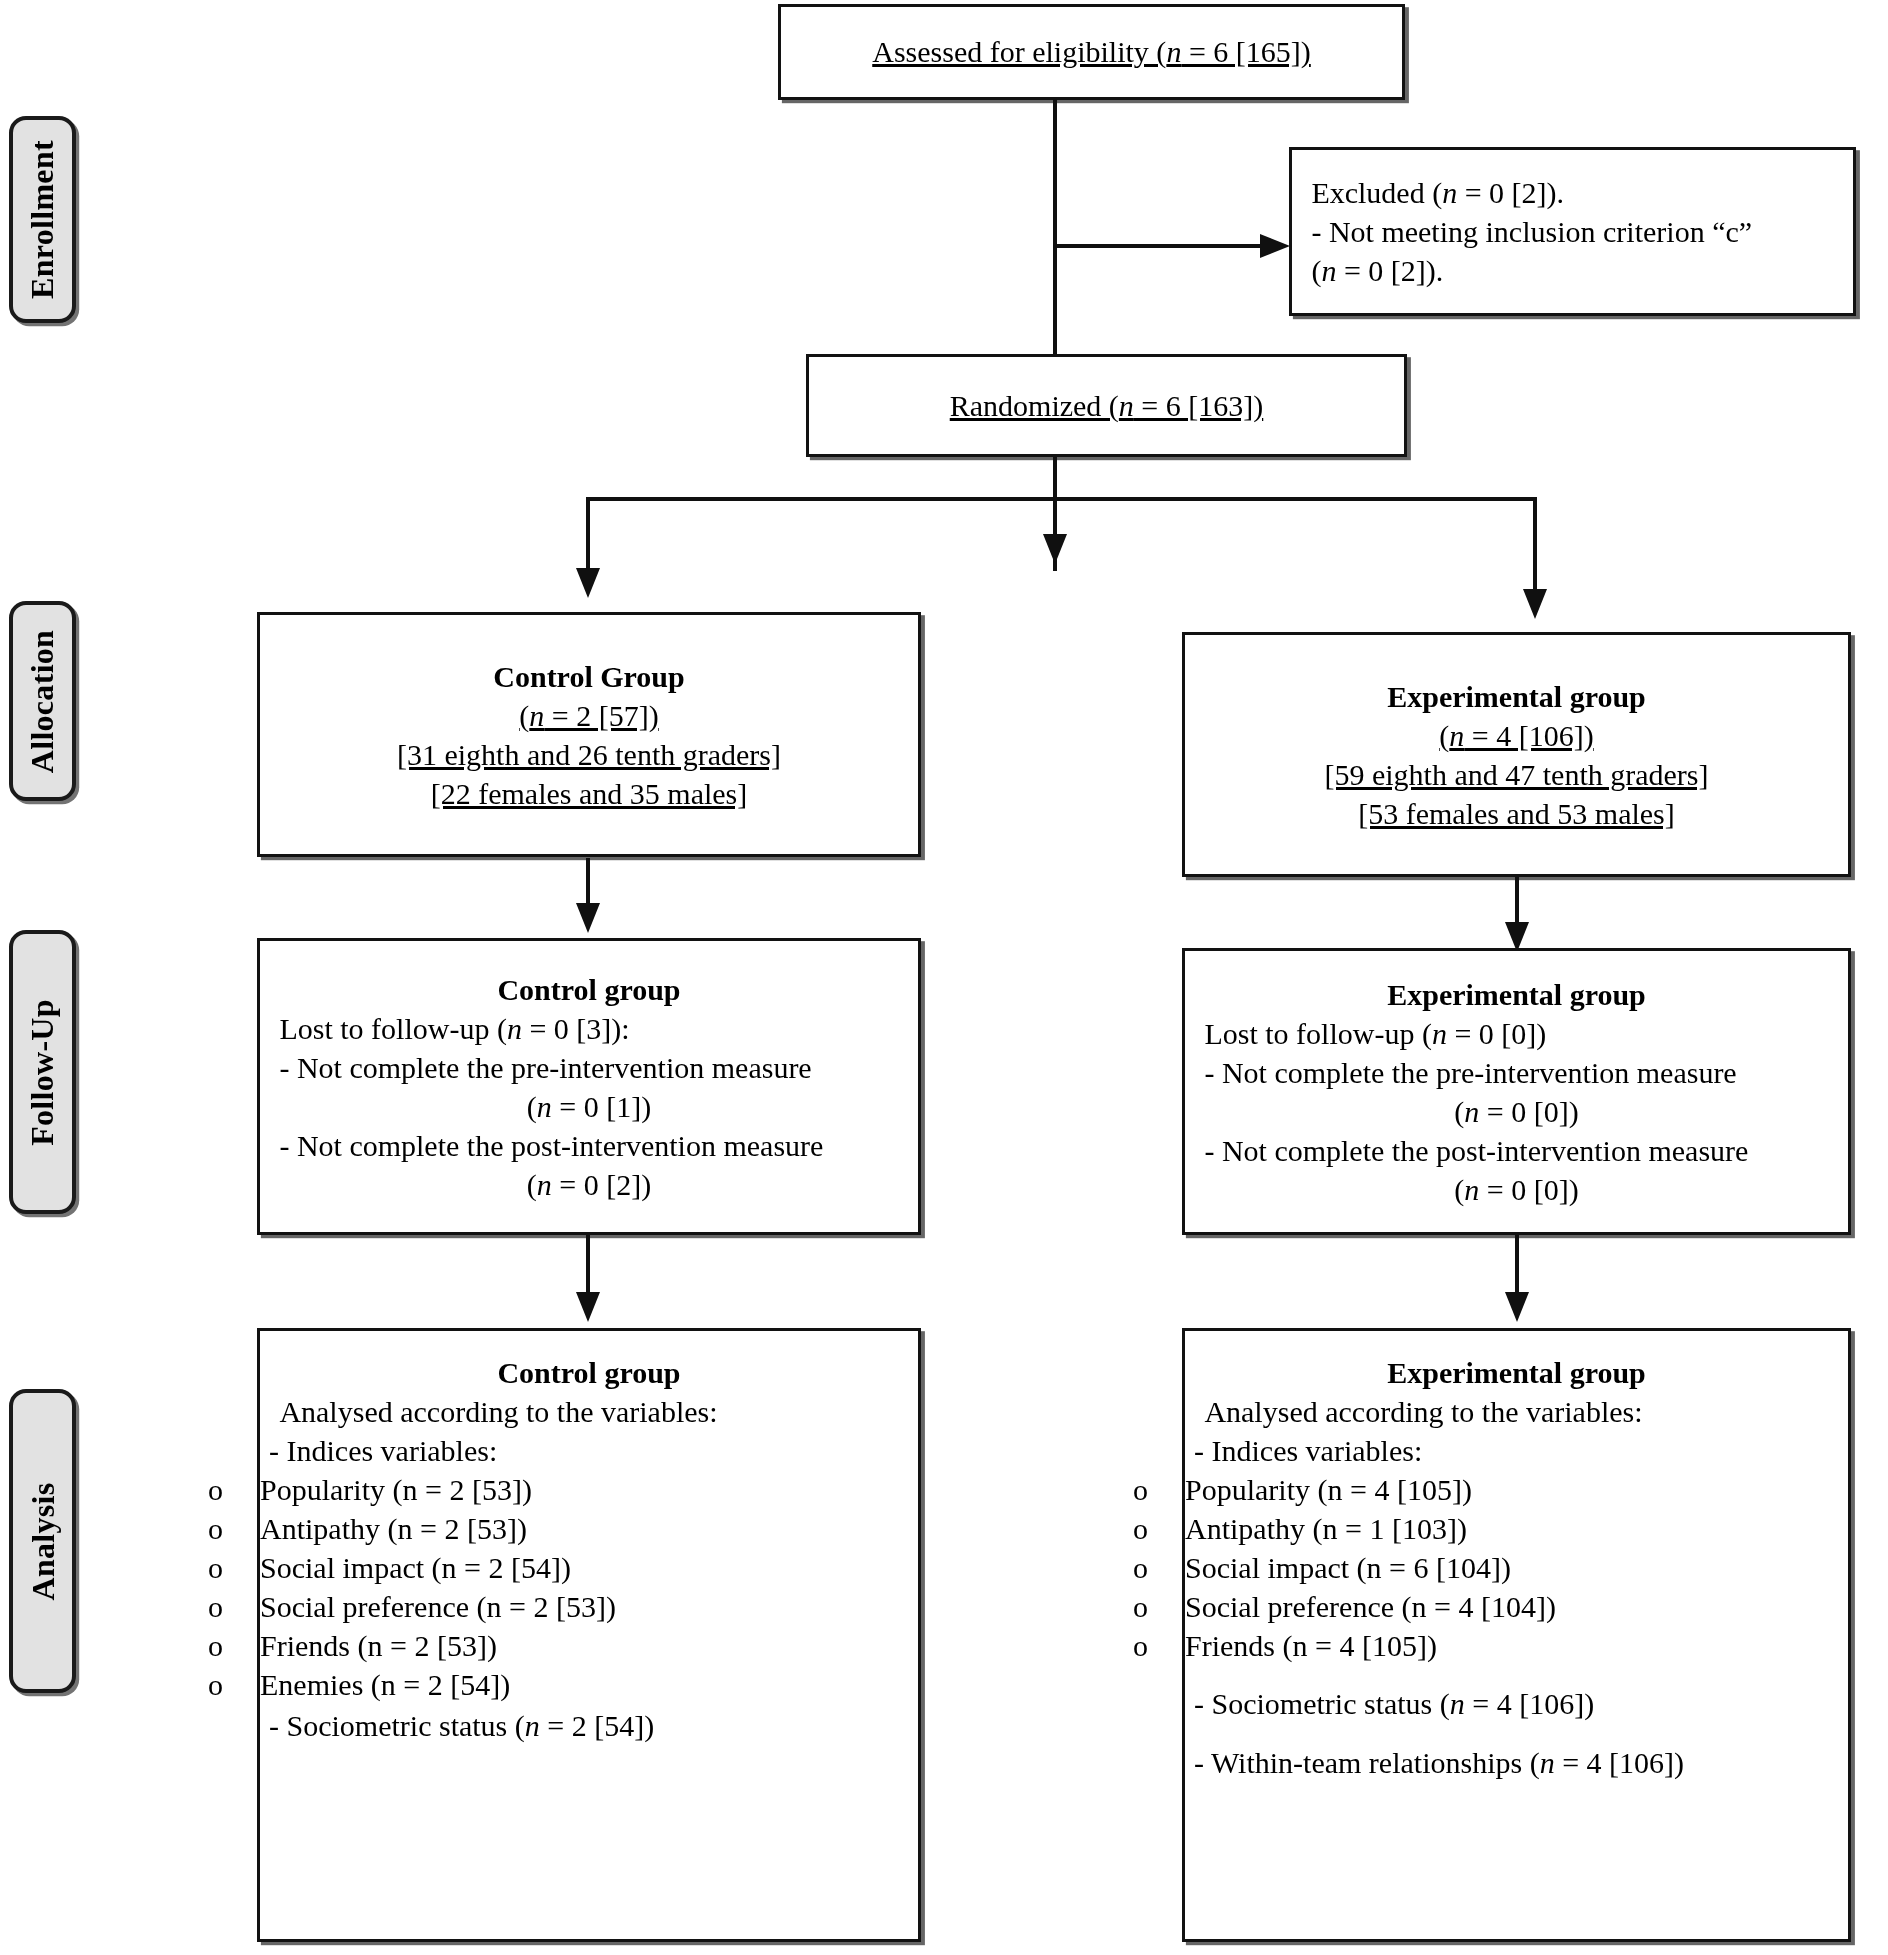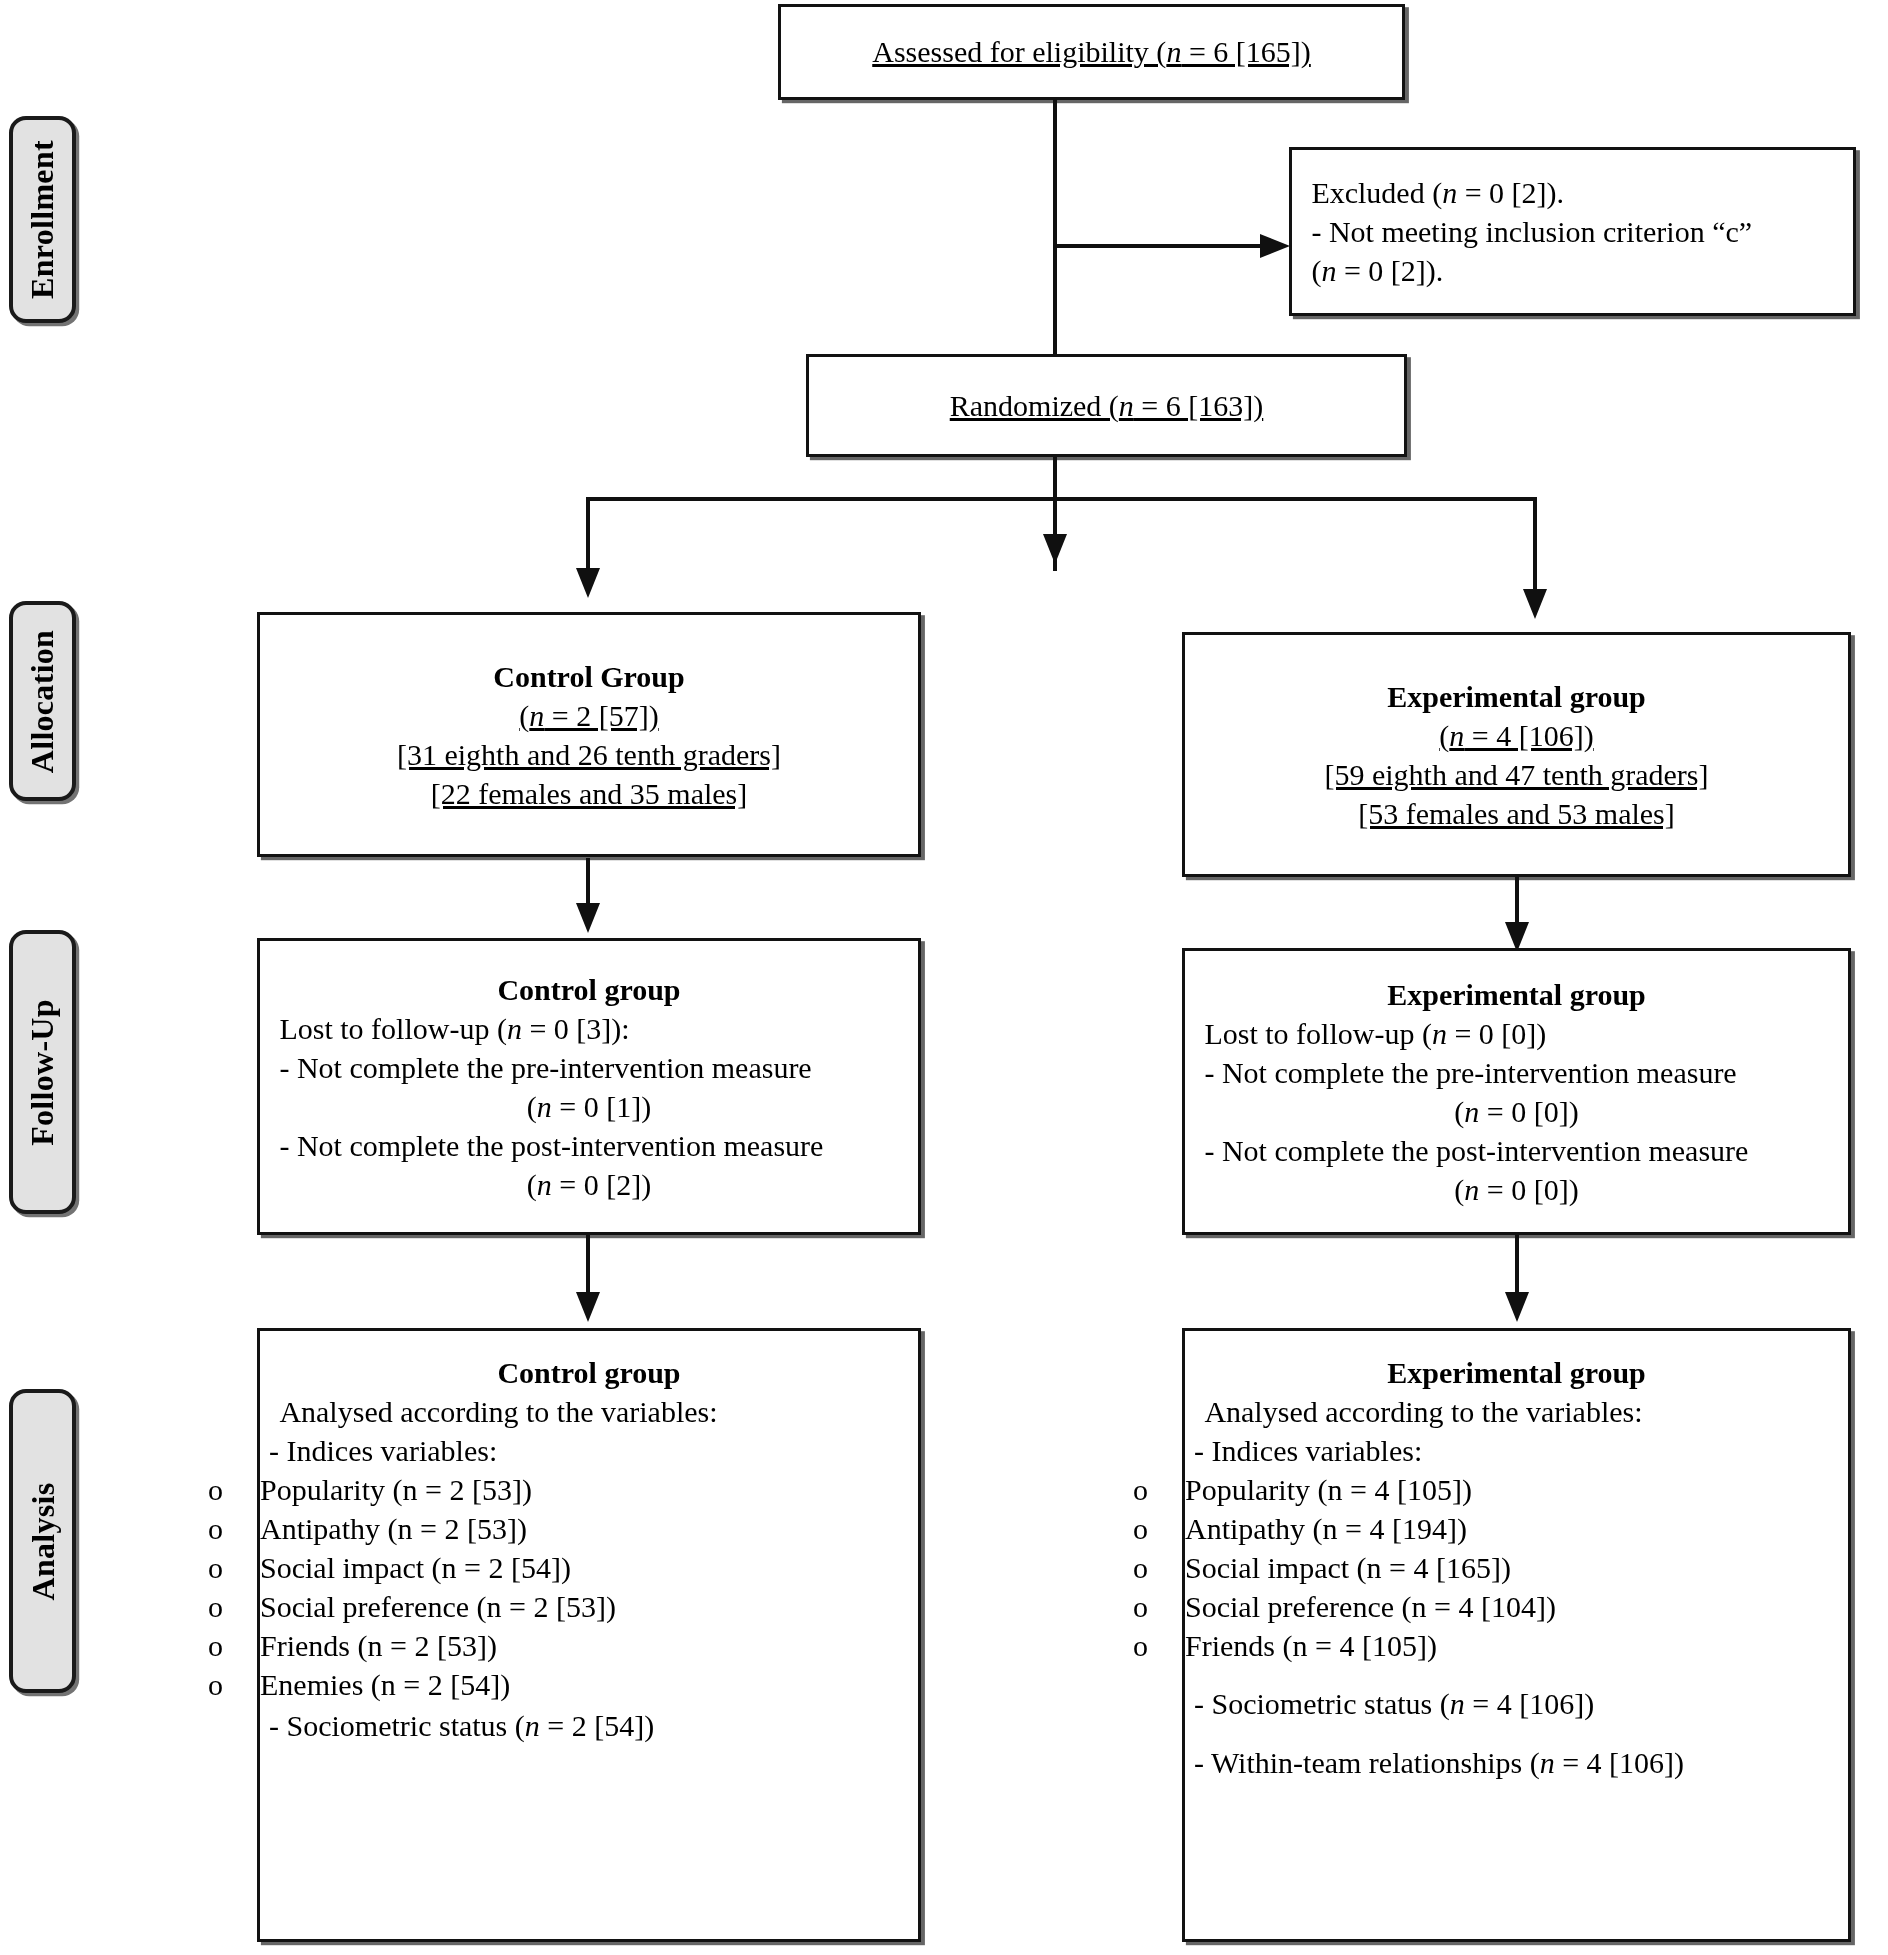--- a/index.html
+++ b/index.html
@@ -228,24 +228,24 @@
 
   <div class="fbox left" style="left:1182px; top:1328px; width:669px; height:614px; justify-content:flex-start; padding-top:22px;">
     <div class="ttl pad-c">Experimental group</div>
     <div class="line pad-l">Analysed according to the variables:</div>
     <div class="line pad-l dash-row">- Indices variables:</div>
 
     <div class="line sub">
       <span class="bullet-o">o</span><span>Popularity (n = 4 [105])</span>
     </div>
     <div class="line sub">
-      <span class="bullet-o">o</span><span>Antipathy (n = 4 [194])</span>
-    </div>
-    <div class="line sub">
-      <span class="bullet-o">o</span><span>Social impact (n = 4 [165])</span>
+      <span class="bullet-o">o</span><span>Antipathy (n = 1 [103])</span>
+    </div>
+    <div class="line sub">
+      <span class="bullet-o">o</span><span>Social impact (n = 6 [104])</span>
     </div>
     <div class="line sub">
       <span class="bullet-o">o</span><span>Social preference (n = 4 [104])</span>
     </div>
     <div class="line sub">
       <span class="bullet-o">o</span><span>Friends (n = 4 [105])</span>
     </div>
 
     <div class="line pad-l dash-row" style="margin-top:19.4px;">- Sociometric status (<i>n</i> = 4 [106])</div>
     <div class="line pad-l dash-row" style="margin-top:19.4px;">- Within-team relationships (<i>n</i> = 4 [106])</div>

